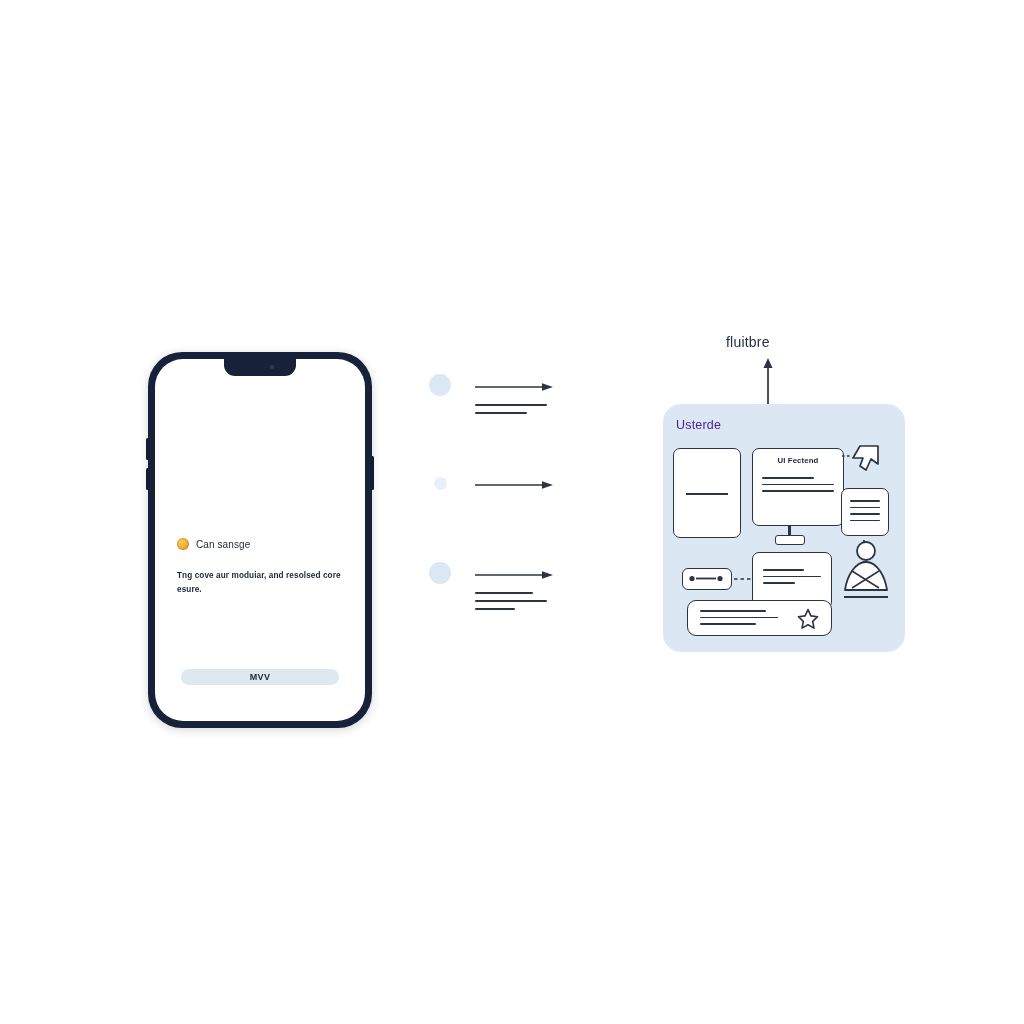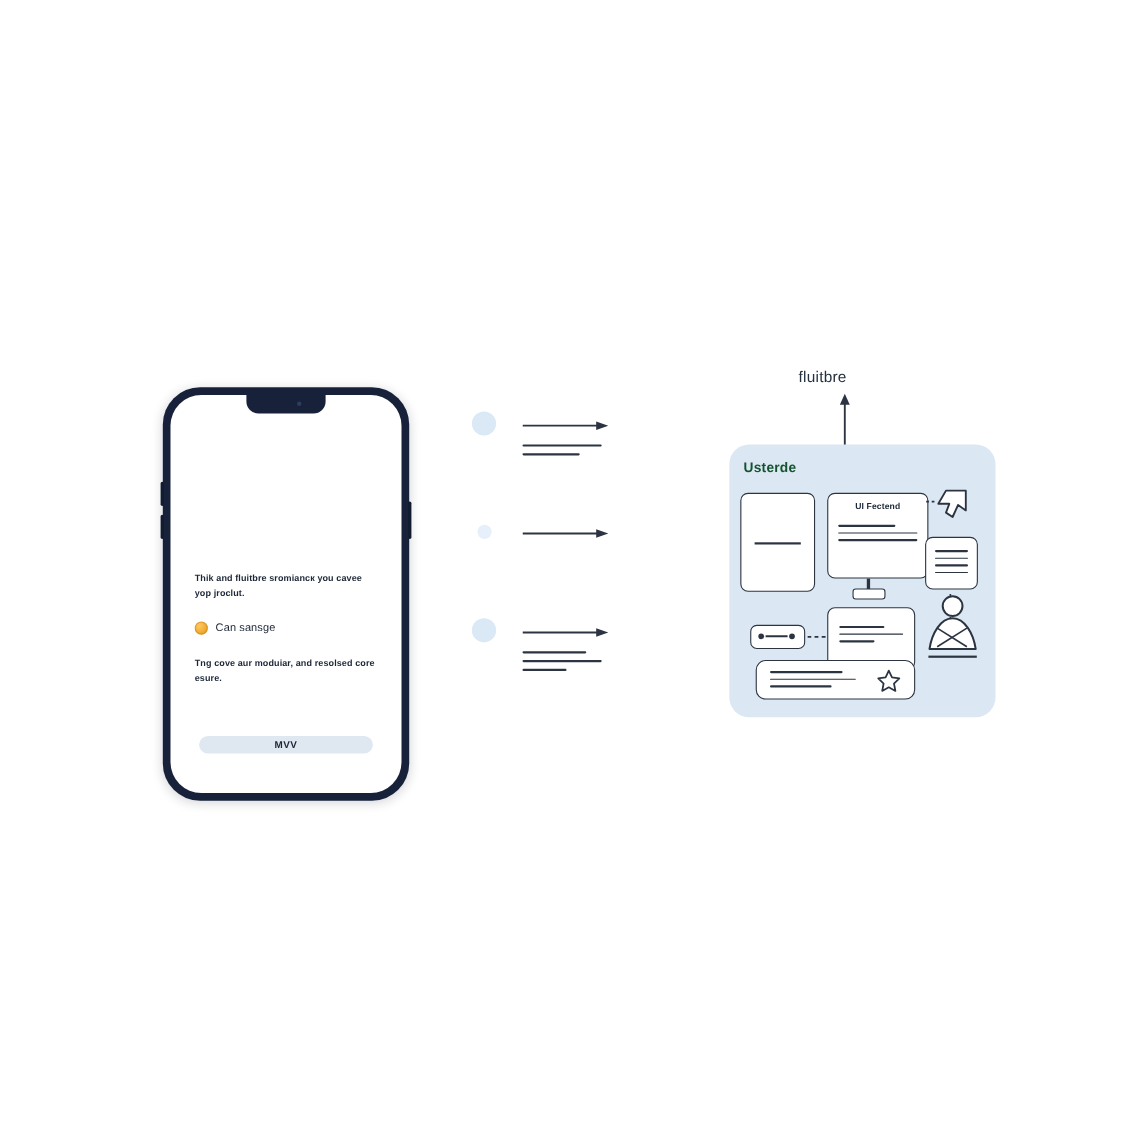--- a/index.html
+++ b/index.html
@@ -199,22 +199,22 @@
     width: 242px;
     height: 248px;
     background: #dbe8f4;
     border-radius: 18px;
   }
   .arch-title {
     position: absolute;
     left: 13px;
     top: 14px;
     font-size: 12.5px;
-    font-weight: 700;
-    color: #14532d;
+    font-weight: 400;
+    color: #4c1d95;
     letter-spacing: 0.2px;
     filter: blur(0.2px);
   }
 
   .modular-label {
     position: absolute;
     left: 726px;
     top: 334px;
     font-size: 14px;
     color: #23303f;
@@ -413,21 +413,20 @@
   <div class="phone">
     <div class="btn-vol-up"></div>
     <div class="btn-vol-dn"></div>
     <div class="btn-power"></div>
 
     <div class="phone-inner">
       <div class="phone-notch"></div>
       <div class="phone-cam"></div>
 
       <div class="screen-content">
-        <div class="sc-para">Thik and fluitbre sromianск you cavee yoр jroclut.</div>
 
         <div class="sc-badge-row">
           <span class="sc-badge-dot"></span>
           <span class="sc-badge-text">Can sansge</span>
         </div>
 
         <div class="sc-para sc-para2">Tng cove aur moduiar, and resolsed core esure.</div>
       </div>
 
       <div class="cta">MVV</div>

